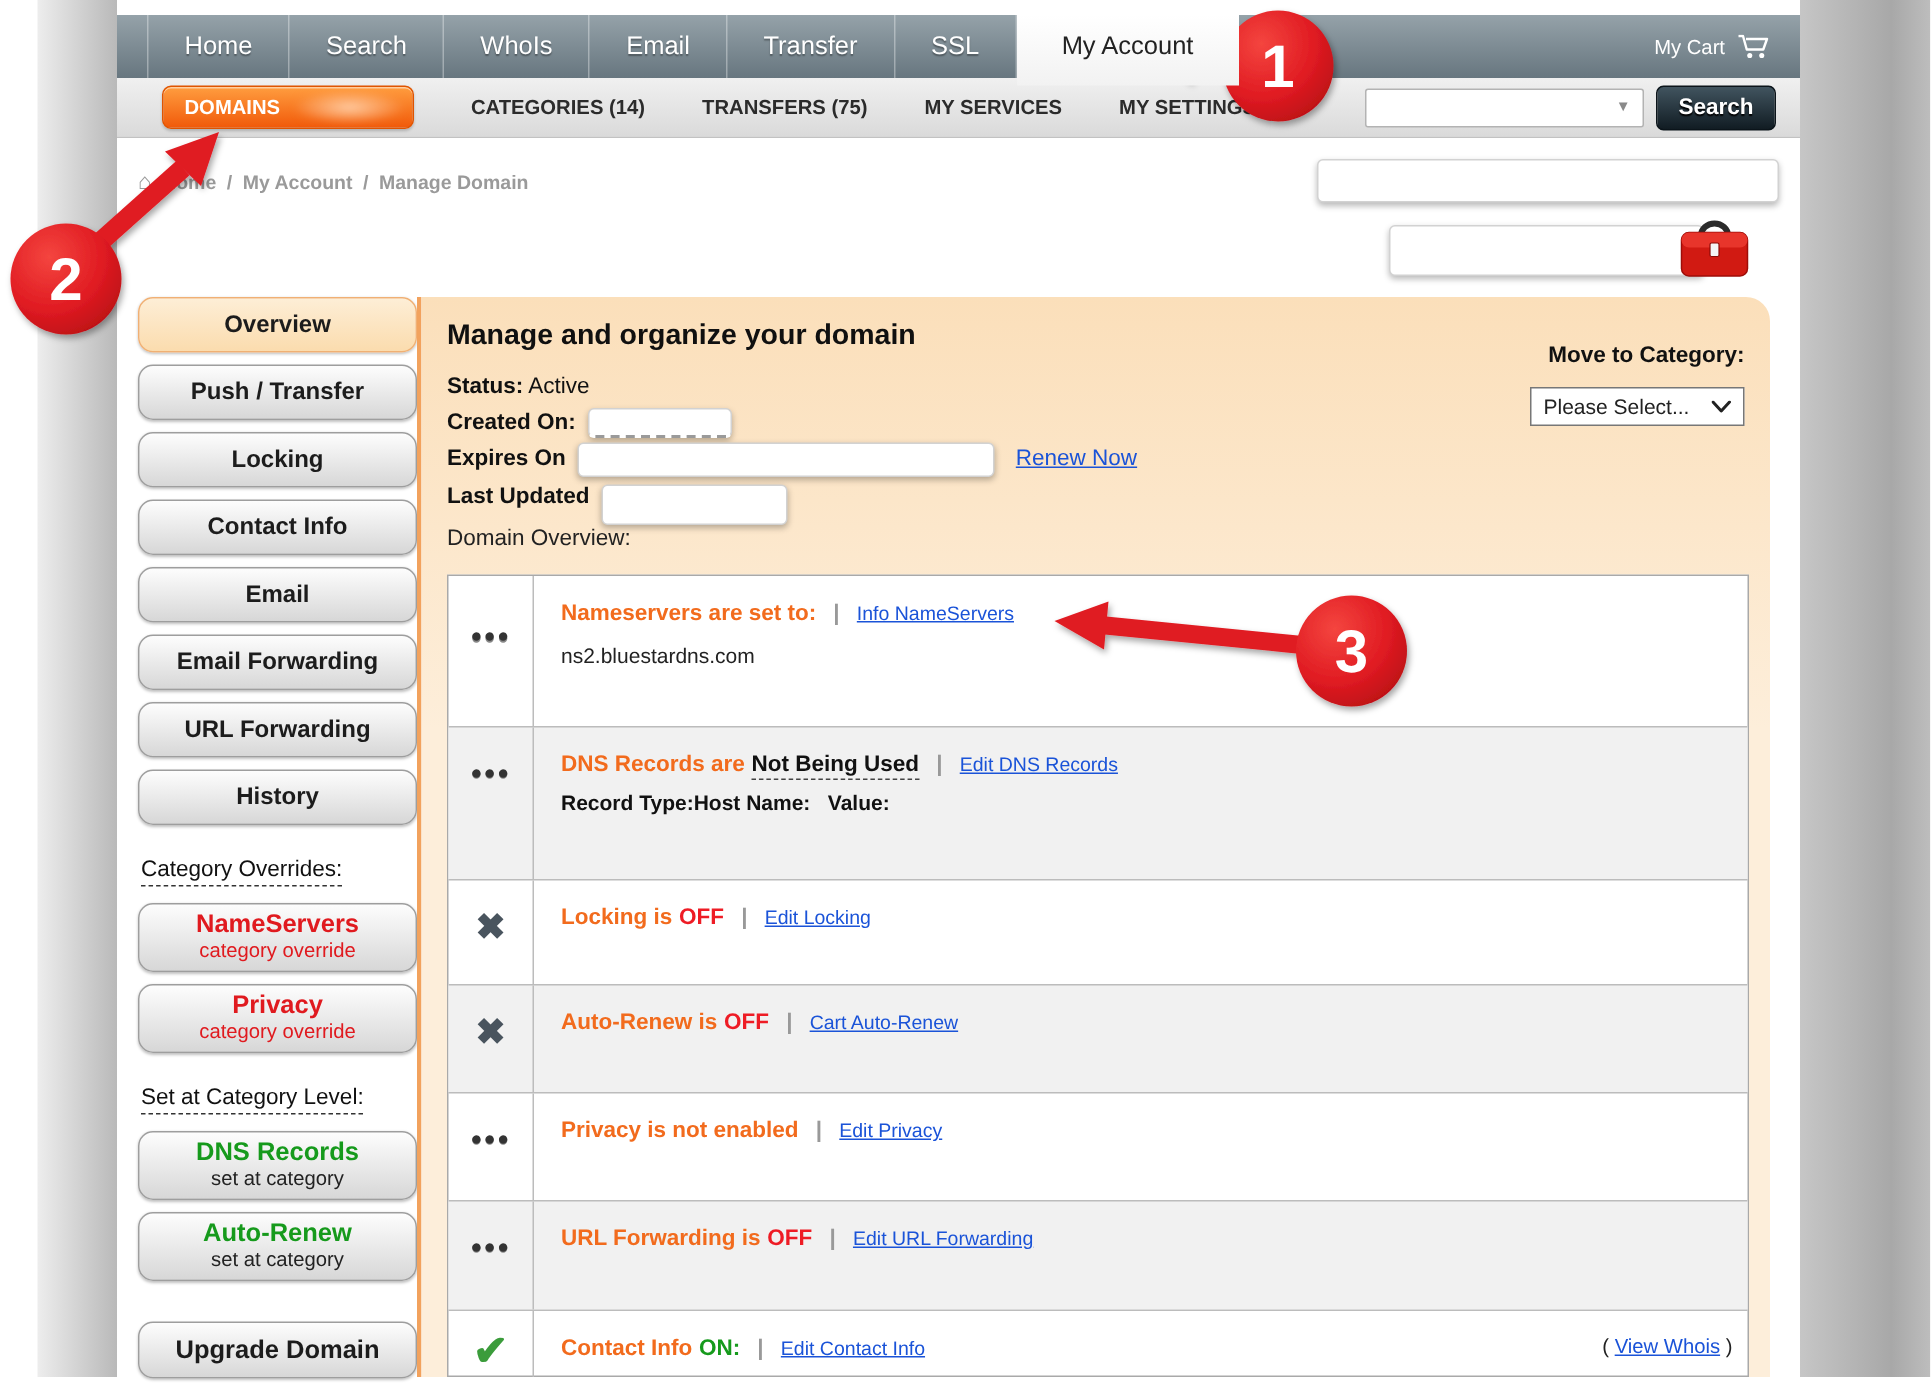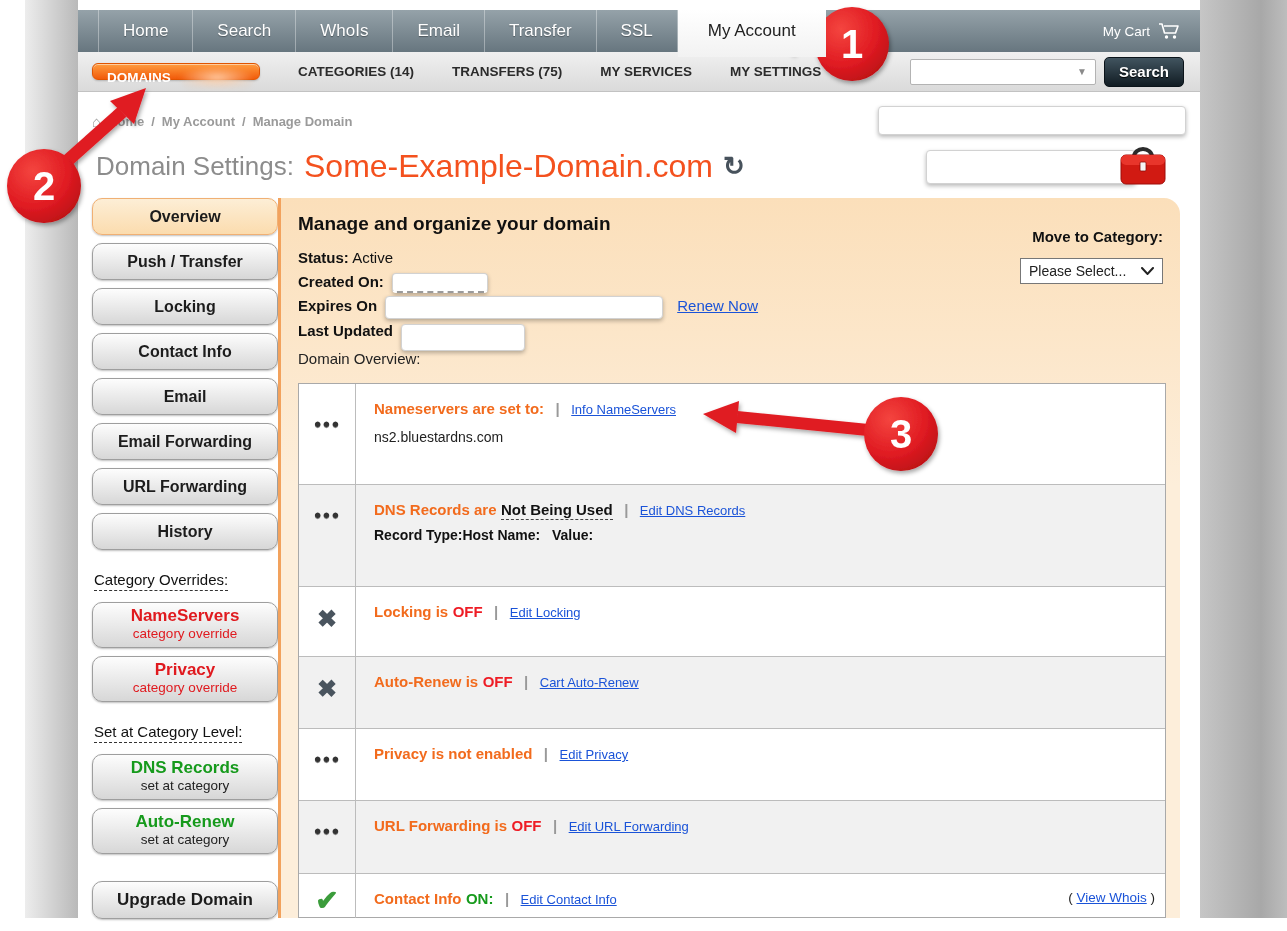--- a/index.html
+++ b/index.html
@@ -22,21 +22,21 @@
   .tab:first-child { border-left:1px solid rgba(255,255,255,.35); margin-left:20px; }
   .tab.active { background:linear-gradient(#ffffff,#f2f2f2); color:#222; text-shadow:none;
                 height:47px; border-right:none; z-index:3; padding:0 30px; }
   .cart { margin-left:auto; display:flex; align-items:center; gap:8px; padding-right:18px;
           color:#fff; font-size:13.5px; cursor:pointer; }
 
   
   .subnav { position:absolute; left:0; top:52px; width:1122px; height:40px;
             background:linear-gradient(#f0f0f0,#dadada); border-bottom:1px solid #c2c2c2;
             display:flex; align-items:center; }
-  .domains-btn { position:relative; margin-left:14px; width:168px; height:17px; line-height:28px;
+  .domains-btn { position:relative; margin-left:30px; width:168px; height:29px; line-height:28px;
                  padding-left:14px; border-radius:6px; color:#fff; font-weight:bold; font-size:13.5px;
                  background:linear-gradient(#ff9d3f,#f15a0a); border:1px solid #e05400;
                  box-shadow:inset 0 1px 0 rgba(255,255,255,.5), 0 1px 2px rgba(0,0,0,.2); cursor:pointer; }
   .smudge { position:absolute; right:5px; top:2px; width:74px; height:23px; border-radius:12px;
             background:radial-gradient(closest-side, rgba(255,205,165,.95), rgba(255,150,70,.05));
             filter:blur(2px); }
   .subitem { margin-left:38px; font-size:13.5px; font-weight:bold; color:#2b2b2b; cursor:pointer; }
   .subnav-right { margin-left:auto; display:flex; align-items:center; gap:8px; padding-right:16px; }
   .combo { width:186px; height:26px; background:#fff; border:1px solid #b3b3b3; border-radius:2px;
            display:flex; align-items:center; justify-content:flex-end; padding-right:8px;
@@ -171,25 +171,20 @@
       <span class="home-ic">⌂</span>
       <span>Home</span>
       <span>/</span>
       <span>My Account</span>
       <span>/</span>
       <span>Manage Domain</span>
     </div>
 
     <div class="redact redact-top"></div>
 
-    <div class="titlebar">
-      <span class="t-label">Domain Settings:</span>
-      <span class="t-domain">Some-Example-Domain.com</span>
-      <span class="refresh">↻</span>
-    </div>
     <div class="redact redact-title"></div>
     <div class="toolbox">
       <svg width="50" height="48" viewBox="0 0 50 48">
         <path d="M16 16 a9 8 0 0 1 18 0" fill="none" stroke="#2b2b2b" stroke-width="4"></path>
         <rect x="3" y="14" width="44" height="29" rx="5" fill="#d11a12" stroke="#9e0d08" stroke-width="1"></rect>
         <rect x="3" y="14" width="44" height="10" rx="5" fill="#e8352b"></rect>
         <rect x="22" y="21" width="6" height="9" rx="1" fill="#f5f5f5" stroke="#8a0b07" stroke-width="0.8"></rect>
       </svg>
     </div>
 

